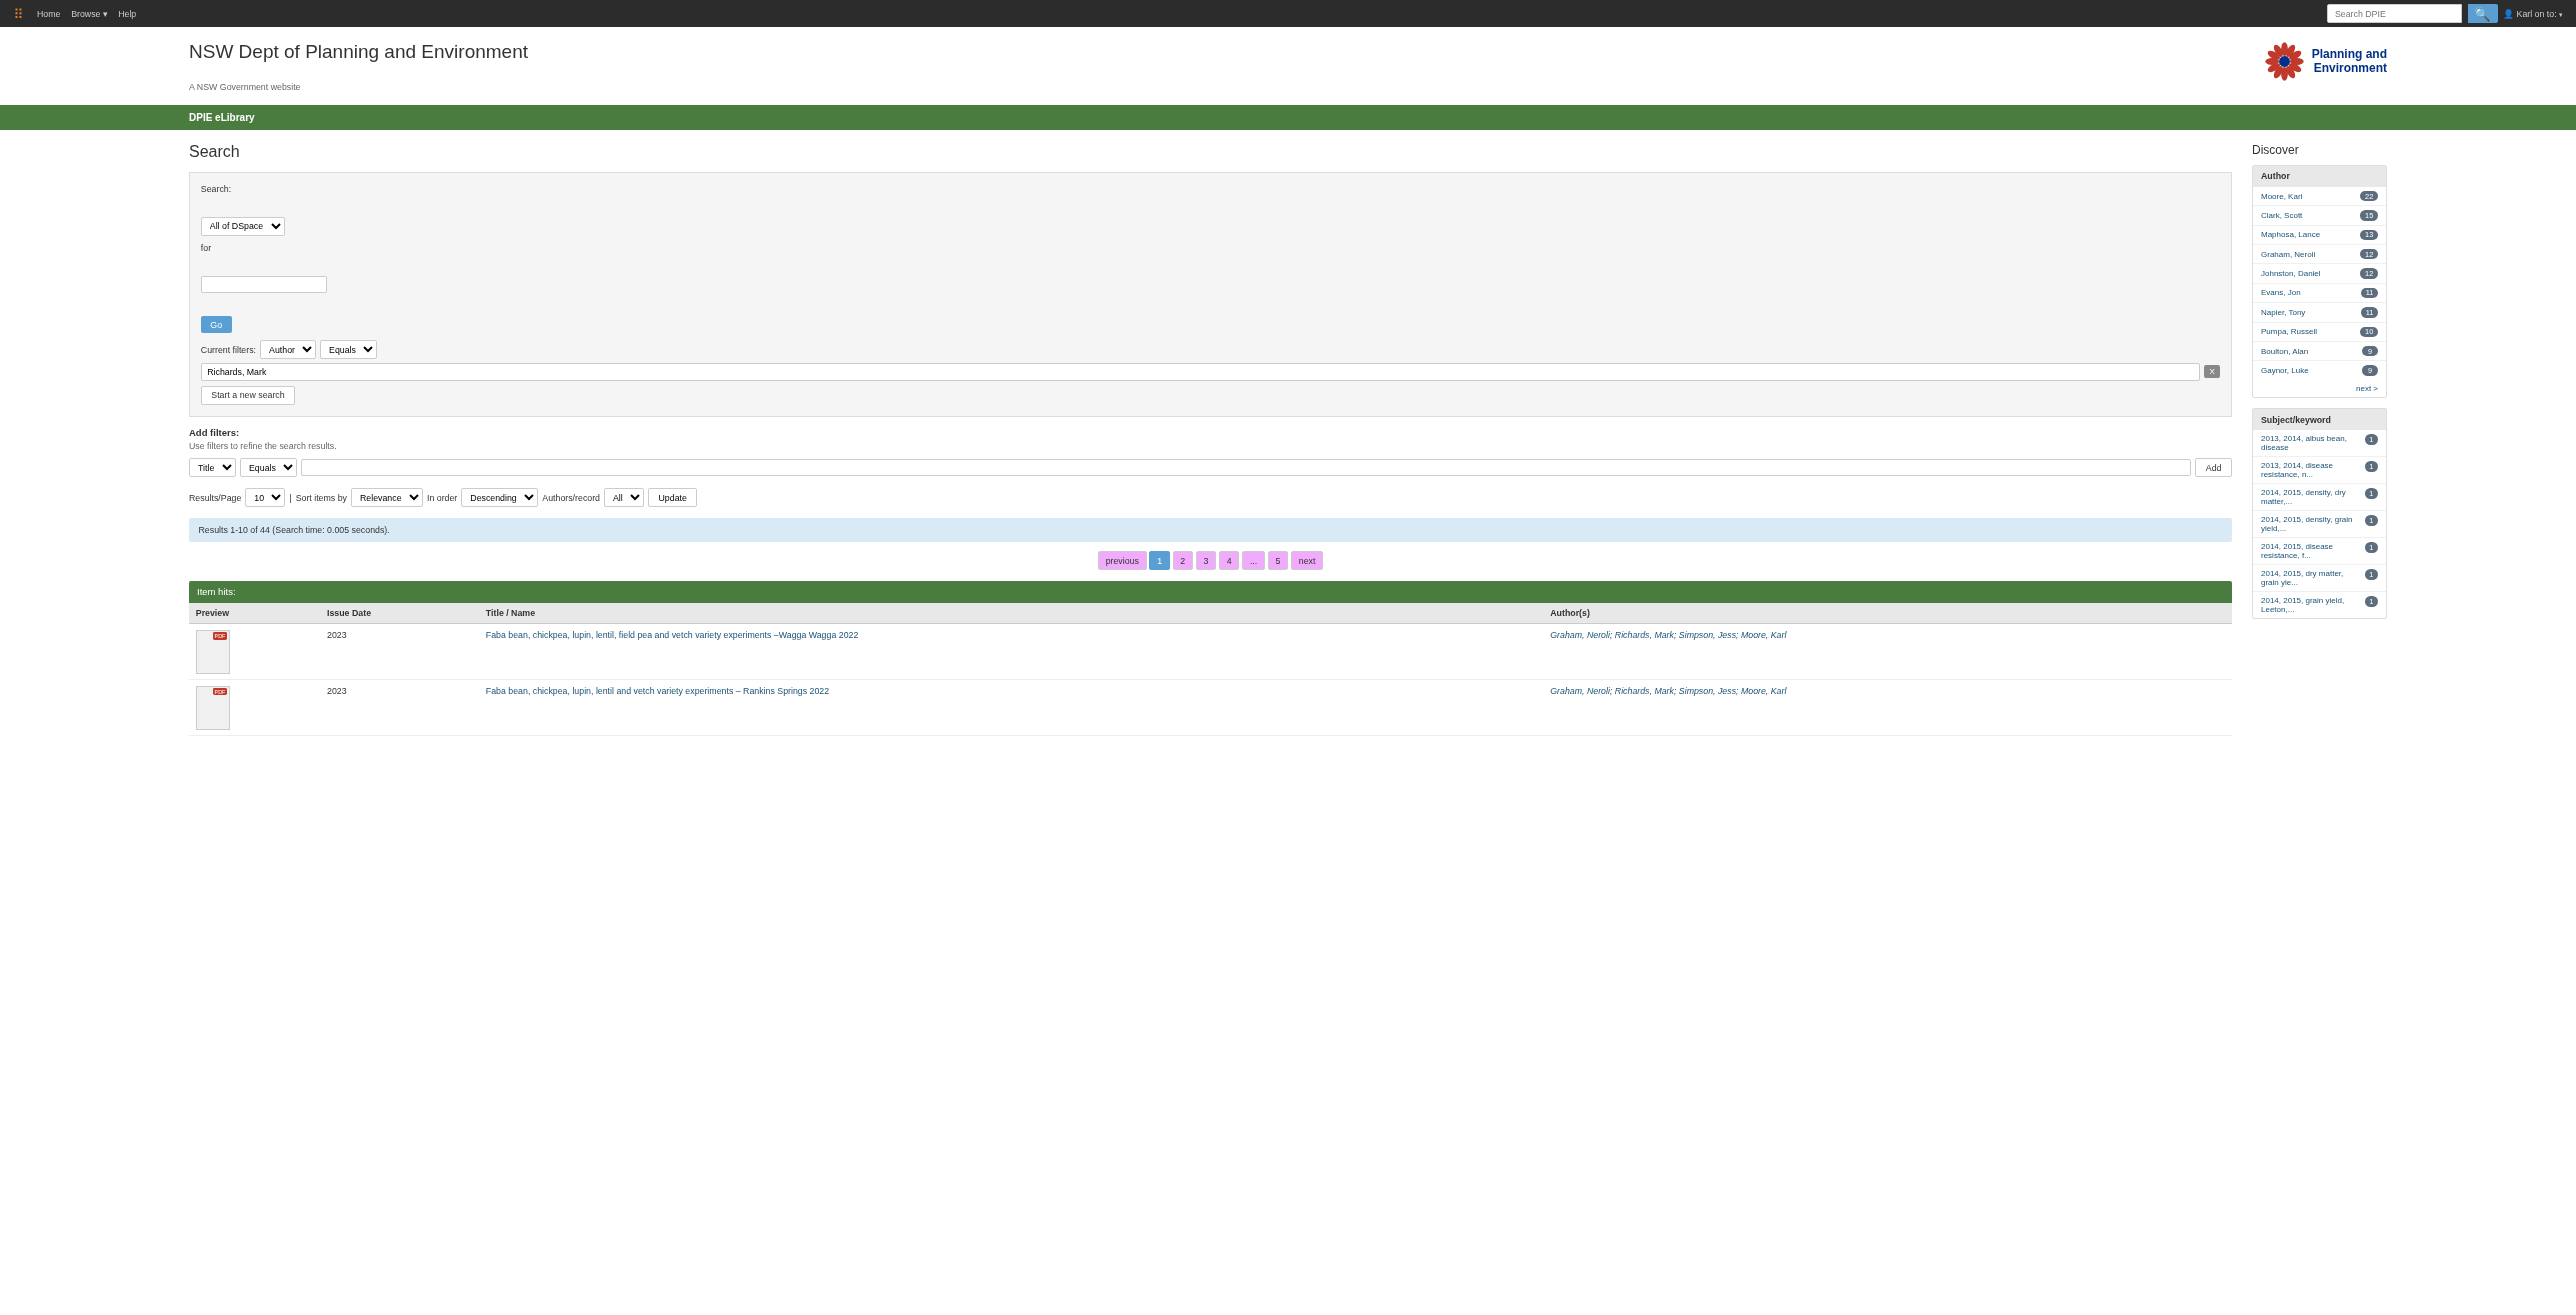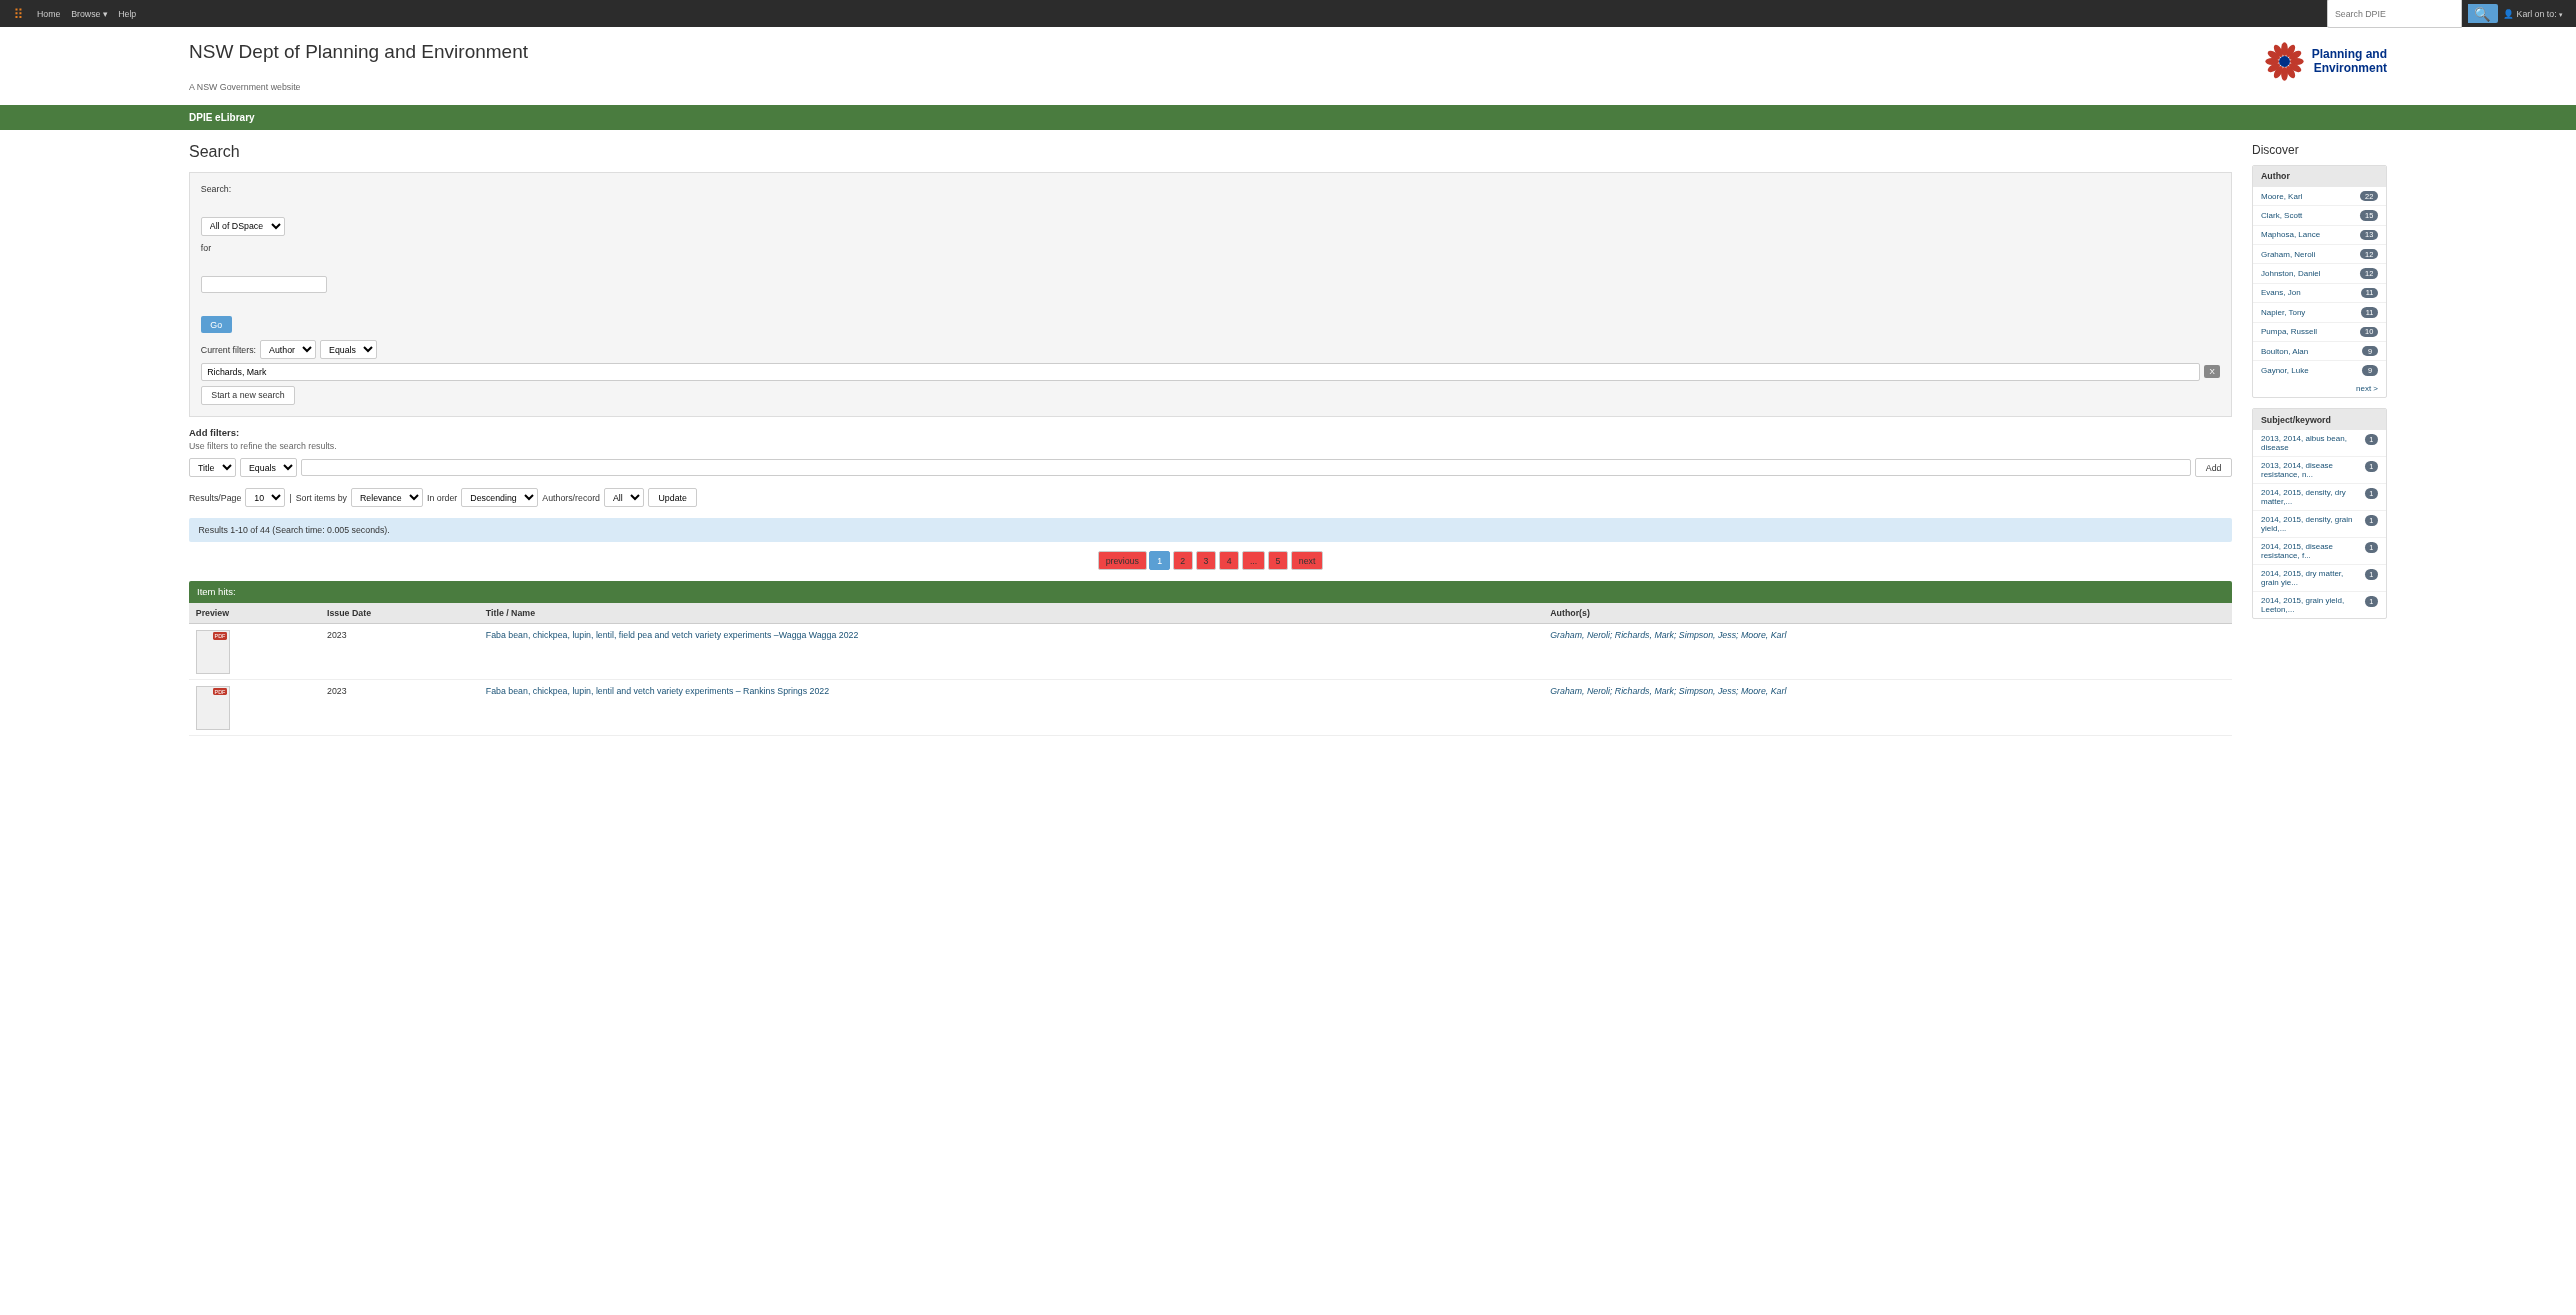--- a/index.html
+++ b/index.html
@@ -18,21 +18,21 @@
     .navbar-logo { color: #e67e22; font-size: 13.5px; }
     .navbar-links { display: flex; align-items: flex-start; gap: 10.8px; }
     .navbar-links a { color: #ccc; text-decoration: none; font-size: 8.8px; }
     .navbar-right { margin-left: auto; display: flex; align-items: center; gap: 5.4px; }
     .search-box-nav {
       padding: 2.7px 6.8px;
       border: 0.7px solid #ccc;
       border-radius: 2px 0 0 2px;
       width: 135px;
       font-size: 8.8px;
-      height: 29px;
+      height: 19px;
     }
     .search-btn-nav {
       background: #5a9fd4;
       border: none;
       color: #fff;
       padding: 2.7px 6.8px;
       height: 19px;
       cursor: pointer;
       border-radius: 0 2px 2px 0;
     }
@@ -215,21 +215,21 @@
 
     
     .pagination {
       display: flex;
       align-items: center;
       justify-content: center;
       gap: 2.7px;
       margin-bottom: 10.8px;
     }
     .page-btn {
-      background: #ef4444;
+      background: #f0abfc;
       border: 0.7px solid #ccc;
       padding: 3.4px 6.8px;
       border-radius: 2px;
       cursor: pointer;
       font-size: 8.8px;
       color: #333;
     }
     .page-btn.active {
       background: #5a9fd4;
       color: #fff;

